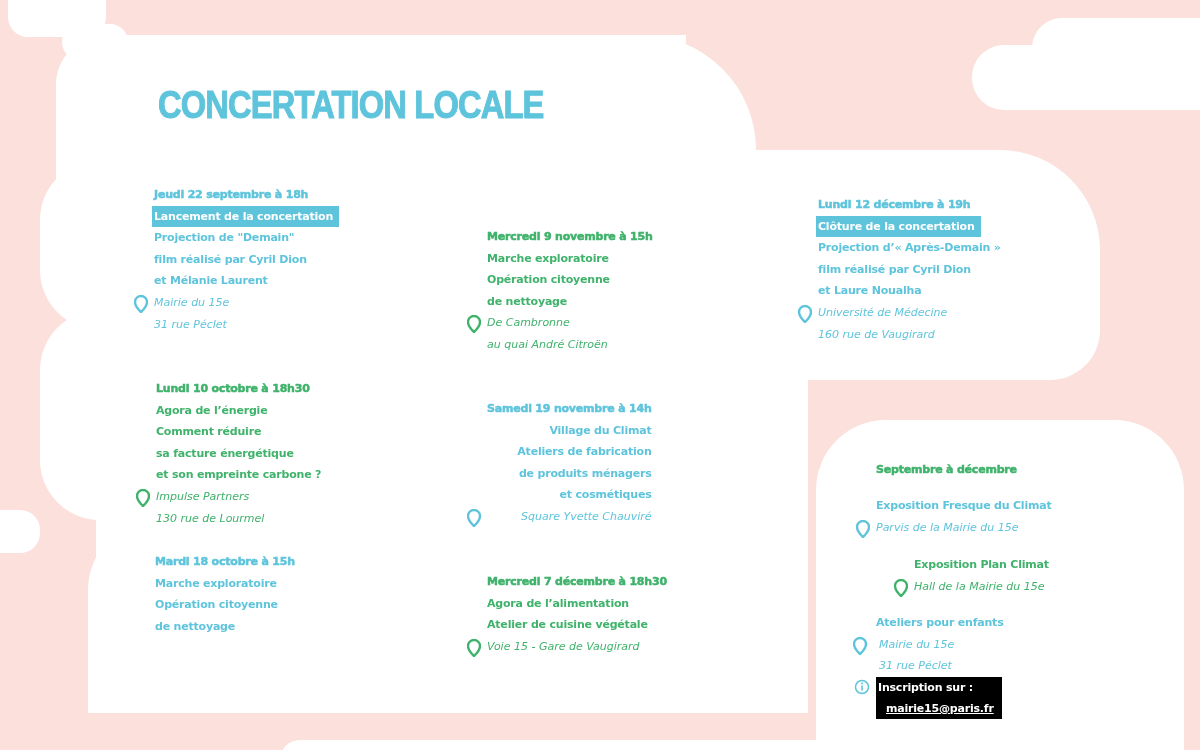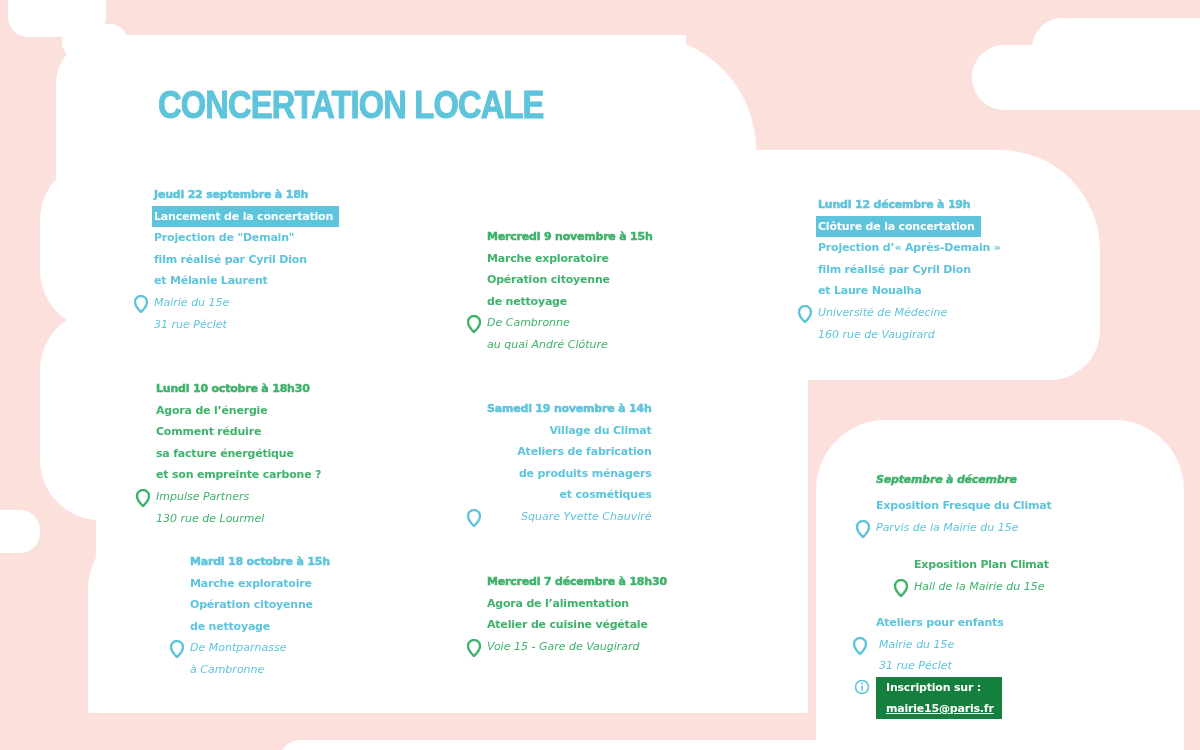--- a/index.html
+++ b/index.html
@@ -18,21 +18,21 @@
     }
     .event { position: absolute; font-size: 11px; line-height: 21.6px; }
     .event .date { font-weight: 700; -webkit-text-stroke: 0.5px currentColor; letter-spacing: -0.2px; }
     .event .line { font-weight: 700; letter-spacing: -0.2px; }
     .event .hl { display: inline-block; background: #5ec4dc; color: #ffffff; padding: 0 6px 0 2px; margin-left: -2px; }
     .event .loc { font-style: italic; font-weight: 400; position: relative; }
     .blue { color: #5ec4dc; }
     .green { color: #3fb26b; }
     .pin { position: absolute; left: -20px; top: 3px; width: 14px; height: 18px; }
     .info-icon { position: absolute; left: -22px; top: 2px; width: 16px; height: 16px; }
-    .email { text-decoration: underline; }
+    .email { text-decoration: underline; margin-left: 8px; }
   </style>
 </head>
 <body>
 
 <div class="blob" style="left:8px;top:0;width:98px;height:37px;border-radius:0 0 20px 20px;"></div>
 <div class="blob" style="left:62px;top:24px;width:66px;height:36px;border-radius:18px;"></div>
 <div class="blob" style="left:56px;top:35px;width:630px;height:200px;border-radius:50px 0 0 0;"></div>
 <div class="blob" style="left:56px;top:35px;width:700px;height:115px;border-radius:60px 130px 0 0;"></div>
 <div class="blob" style="left:96px;top:150px;width:1004px;height:230px;border-radius:0 100px 50px 0;"></div>
 <div class="blob" style="left:40px;top:160px;width:120px;height:170px;border-radius:60px 0 0 60px;"></div>
@@ -70,45 +70,38 @@
   <div class="line">et son empreinte carbone ?</div>
   <div class="loc">
     <svg class="pin" viewBox="0 0 14 18">
         <path d="M7 1a6 6 0 0 0-6 6c0 4.5 6 10 6 10s6-5.5 6-10a6 6 0 0 0-6-6z" fill="none" stroke="#3fb26b" stroke-width="2.4"></path>
       </svg>
     <div>Impulse Partners</div>
     <div>130 rue de Lourmel</div>
   </div>
 </div>
 
-<div class="event blue" style="left:155px;top:551px;margin-left:35px;">
+<div class="event blue" style="left:155px;top:551px;">
   <div class="date">Mardi 18 octobre à 15h</div>
   <div class="line">Marche exploratoire</div>
   <div class="line">Opération citoyenne</div>
   <div class="line">de nettoyage</div>
-  <div class="loc">
-    <svg class="pin" viewBox="0 0 14 18">
-        <path d="M7 1a6 6 0 0 0-6 6c0 4.5 6 10 6 10s6-5.5 6-10a6 6 0 0 0-6-6z" fill="none" stroke="#5ec4dc" stroke-width="2.4"></path>
-      </svg>
-    <div>De Montparnasse</div>
-    <div>à Cambronne</div>
-  </div>
 </div>
 
 <div class="event green" style="left:487px;top:226px;">
   <div class="date">Mercredi 9 novembre à 15h</div>
   <div class="line">Marche exploratoire</div>
   <div class="line">Opération citoyenne</div>
   <div class="line">de nettoyage</div>
   <div class="loc">
     <svg class="pin" viewBox="0 0 14 18">
         <path d="M7 1a6 6 0 0 0-6 6c0 4.5 6 10 6 10s6-5.5 6-10a6 6 0 0 0-6-6z" fill="none" stroke="#3fb26b" stroke-width="2.4"></path>
       </svg>
     <div>De Cambronne</div>
-    <div>au quai André Clôture</div>
+    <div>au quai André Citroën</div>
   </div>
 </div>
 
 <div class="event blue" style="left:487px;top:398px;text-align:right;">
   <div class="date">Samedi 19 novembre à 14h</div>
   <div class="line">Village du Climat</div>
   <div class="line">Ateliers de fabrication</div>
   <div class="line">de produits ménagers</div>
   <div class="line">et cosmétiques</div>
   <div class="loc">
@@ -139,21 +132,21 @@
   <div class="line">et Laure Noualha</div>
   <div class="loc">
     <svg class="pin" viewBox="0 0 14 18">
         <path d="M7 1a6 6 0 0 0-6 6c0 4.5 6 10 6 10s6-5.5 6-10a6 6 0 0 0-6-6z" fill="none" stroke="#5ec4dc" stroke-width="2.4"></path>
       </svg>
     <div>Université de Médecine</div>
     <div>160 rue de Vaugirard</div>
   </div>
 </div>
 
-<div class="event green" style="left:876px;top:469px;font-style:italic;">
+<div class="event green" style="left:876px;top:459px;">
   <div class="date">Septembre à décembre</div>
 </div>
 
 <div class="event blue" style="left:876px;top:495px;">
   <div class="line">Exposition Fresque du Climat</div>
   <div class="loc">
     <svg class="pin" viewBox="0 0 14 18">
         <path d="M7 1a6 6 0 0 0-6 6c0 4.5 6 10 6 10s6-5.5 6-10a6 6 0 0 0-6-6z" fill="none" stroke="#5ec4dc" stroke-width="2.4"></path>
       </svg>
     <div>Parvis de la Mairie du 15e</div>
@@ -178,18 +171,18 @@
       </svg>
     <div>Mairie du 15e</div>
     <div>31 rue Péclet</div>
   </div>
   <div class="line" style="position:relative;margin-top:0;">
     <svg class="info-icon" viewBox="0 0 16 16">
         <circle cx="8" cy="8" r="6.5" fill="none" stroke="#5ec4dc" stroke-width="1.5"></circle>
         <rect x="7.2" y="6.5" width="1.6" height="5" fill="#5ec4dc"></rect>
         <circle cx="8" cy="4.6" r="1" fill="#5ec4dc"></circle>
       </svg>
-    <div style="display:inline-block;background:#15803d;color:#fff;padding:0 8px 0 10px;line-height:21px;">
+    <div style="display:inline-block;background:#000000;color:#fff;padding:0 8px 0 2px;line-height:21px;">
       <div>Inscription sur :</div>
       <div class="email">mairie15@paris.fr</div>
     </div>
   </div>
 </div>
 
 </body></html>

